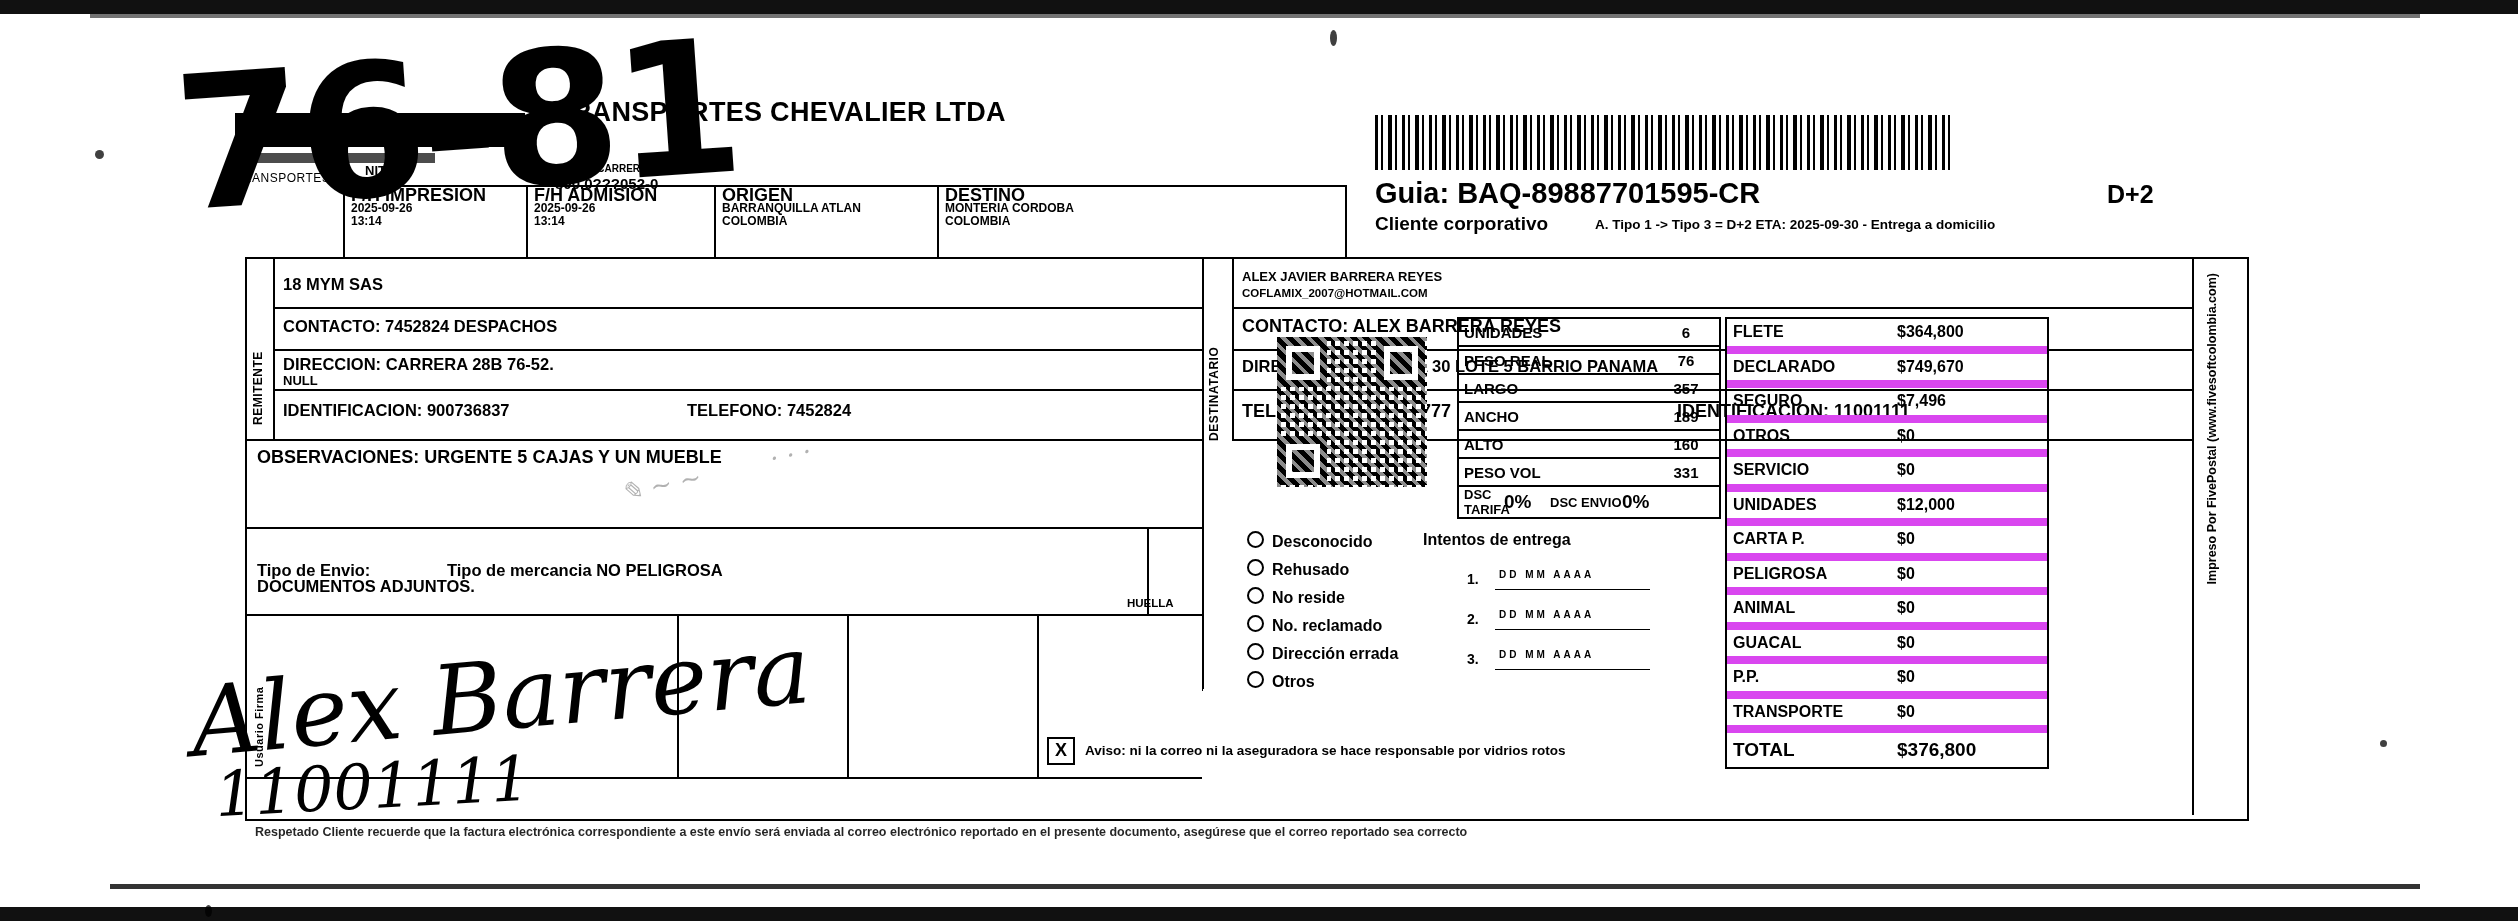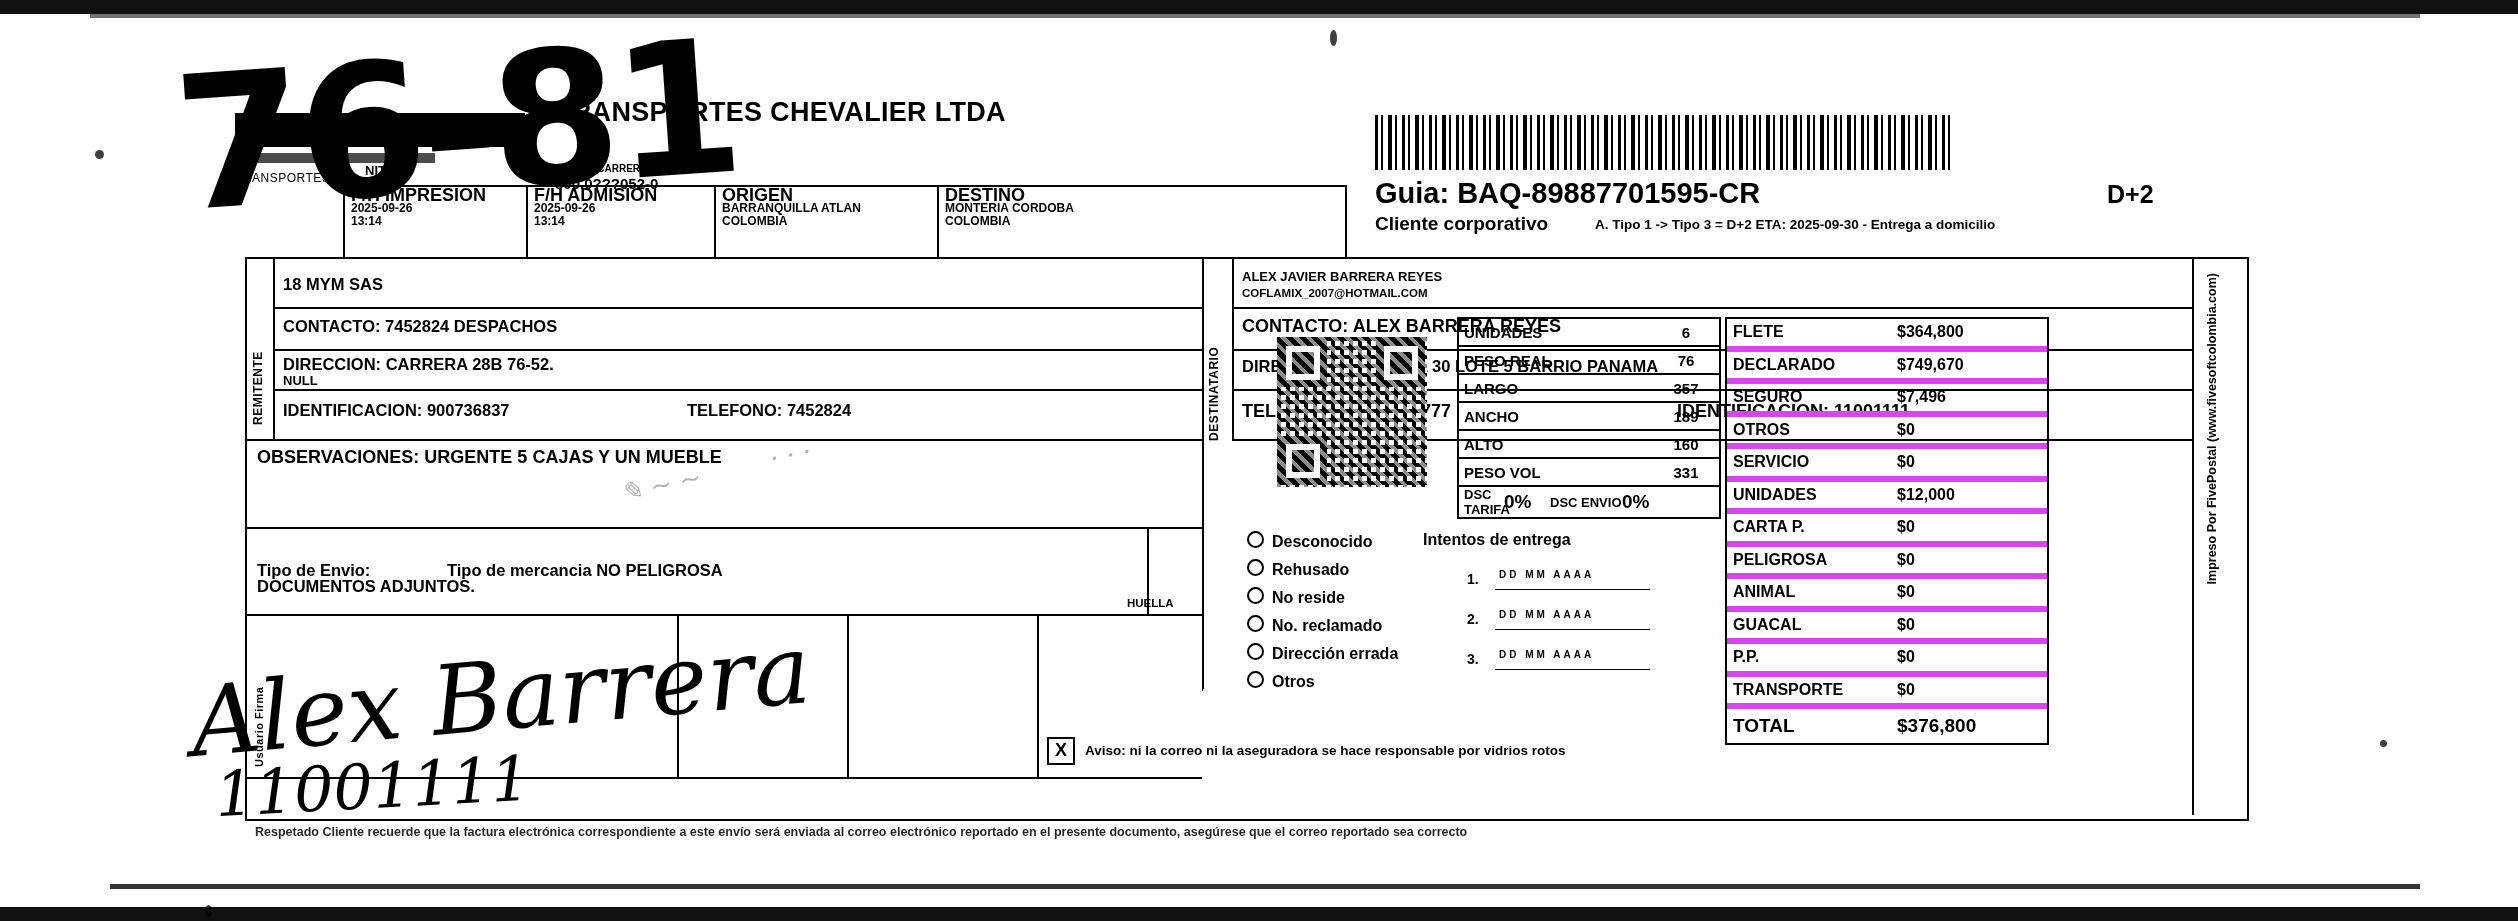--- a/index.html
+++ b/index.html
@@ -53,21 +53,21 @@
   .f.big{font-size:18px;}
 
   
   .minitab{position:absolute;border:2px solid #000;font-size:15px;font-weight:bold;}
   .mrow{display:flex;border-bottom:2px solid #000;height:26px;align-items:center;}
   .mrow:last-child{border-bottom:none;}
   .mrow .k{padding-left:5px;flex:1;}
   .mrow .v{width:66px;text-align:center;border-left:0;}
 
   .pricetab{position:absolute;right:0;border:2px solid #000;font-size:16px;font-weight:bold;}
-  .prow{display:flex;border-bottom:6px solid #d946ef;height:26.5px;align-items:center;}
+  .prow{display:flex;border-bottom:8px solid #d946ef;height:26.5px;align-items:center;}
   .prow:last-child{border-bottom:none;height:34px;font-size:19px;}
   .prow .k{padding-left:6px;width:152px;}
   .prow .v{padding-left:12px;}
 
   
   .qr{position:absolute;left:1030px;top:78px;width:150px;height:150px;
       background-image:
         linear-gradient(90deg,#000 50%,transparent 50%),
         linear-gradient(#000 50%,transparent 50%);
       background-size:9px 9px,9px 9px;background-color:#fff;}

